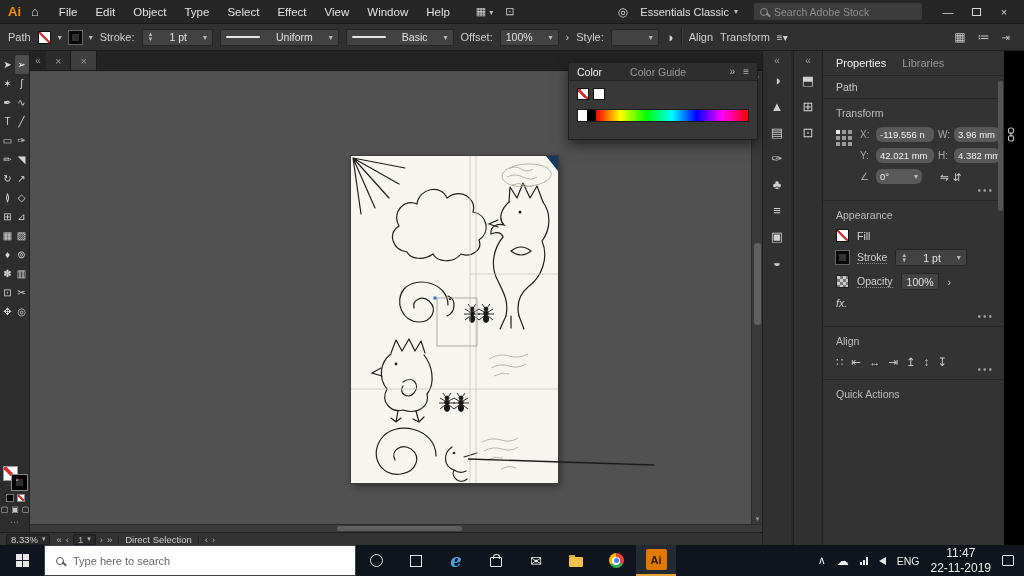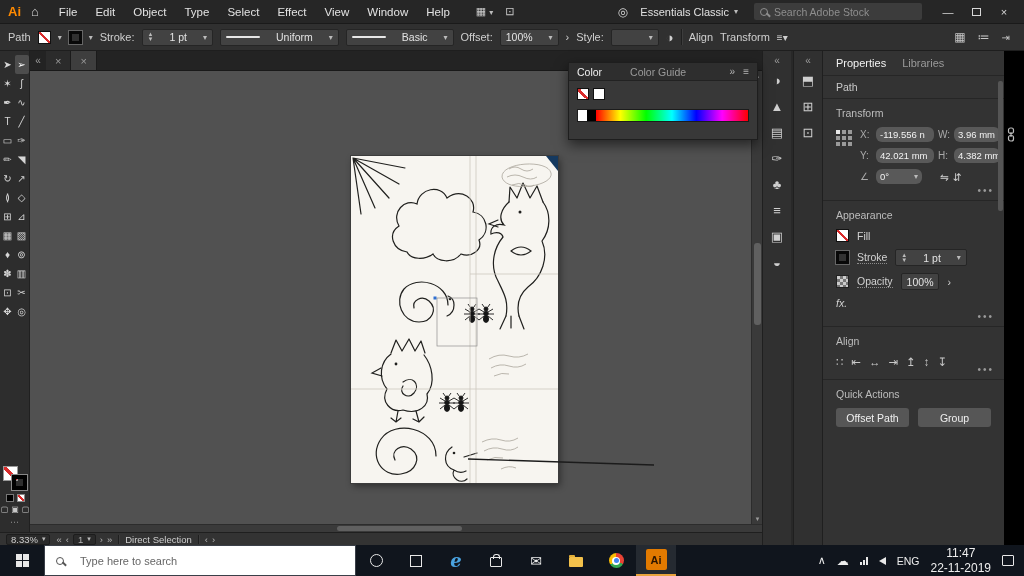--- a/index.html
+++ b/index.html
@@ -123,21 +123,21 @@
   .spectrum { margin-top:9px; height:13px; display:flex; border:1px solid #1c1c1c; }
   .sp-w { width:9px; background:#fff; } .sp-b { width:9px; background:#000; }
   .sp-ramp { flex:1; background:linear-gradient(to right,#f00,#ff0 16%,#0f0 33%,#0ff 50%,#00f 66%,#f0f 83%,#f00); }
 
   
   .taskbar { position:absolute; left:0; top:545px; width:1024px; height:31px; background:#10151d; display:flex; align-items:stretch; color:#eee; z-index:60; }
   .tbtn { width:40px; display:flex; align-items:center; justify-content:center; font-size:14px; flex:none; }
   .start { width:44px; }
   .win-grid { display:grid; grid-template-columns:6px 6px; grid-template-rows:6px 6px; gap:1px; }
   .win-grid span { background:#e8e8e8; }
-  .tsearch { width:312px; background:#fff; border:1px solid #3a3f48; display:flex; align-items:center; gap:16px; padding:0 11px; flex:none; }
+  .tsearch { width:312px; background:#fff; border:1px solid #3a3f48; display:flex; align-items:center; gap:9px; padding:0 11px; flex:none; }
   .tsearch .search-glyph { border-color:#555; } .tsearch .search-glyph::after { background:#555; }
   .tsearch input { flex:1; border:none; outline:none; font-size:11px; color:#333; background:transparent; font-family:inherit; }
   .tsearch input::placeholder { color:#666; }
   .circle-o { width:13px; height:13px; border:1.5px solid #e8e8e8; border-radius:50%; }
   .tv-sq { width:12px; height:12px; border:1.5px solid #e8e8e8; }
   .edge-e { font-family:"DejaVu Serif", serif; font-style:italic; font-weight:bold; font-size:18px; color:#4aa3e0; }
   .bag { width:12px; height:10px; border:1.5px solid #e8e8e8; border-radius:1px; position:relative; margin-top:3px; }
   .bag::before { content:""; position:absolute; left:2px; top:-4px; width:5px; height:4px; border:1.5px solid #e8e8e8; border-bottom:none; border-radius:3px 3px 0 0; }
   .folder { width:14px; height:10px; background:#f3c14b; border-radius:1px; position:relative; margin-top:2px; }
   .folder::before { content:""; position:absolute; left:0; top:-2px; width:6px; height:2px; background:#e0ad37; border-radius:1px 1px 0 0; }
@@ -521,24 +521,20 @@
         <span>↥</span>
         <span>↕</span>
         <span>↧</span>
       </div>
       <span class="more-dots">•••</span>
     </div>
 
 
     <div class="section" style="border-bottom:none;">
       <div class="sec-title">Quick Actions</div>
-      <div class="qa-row">
-        <span class="btn">Offset Path</span>
-        <span class="btn">Group</span>
-      </div>
     </div>
     <span class="props-scroll"></span>
   </div>
 
   <div class="colorpanel">
     <div class="cp-head">
       <span class="cp-tab active">Color</span>
       <span class="cp-tab">Color Guide</span>
       <span class="cp-icons">
         <span>»</span>

